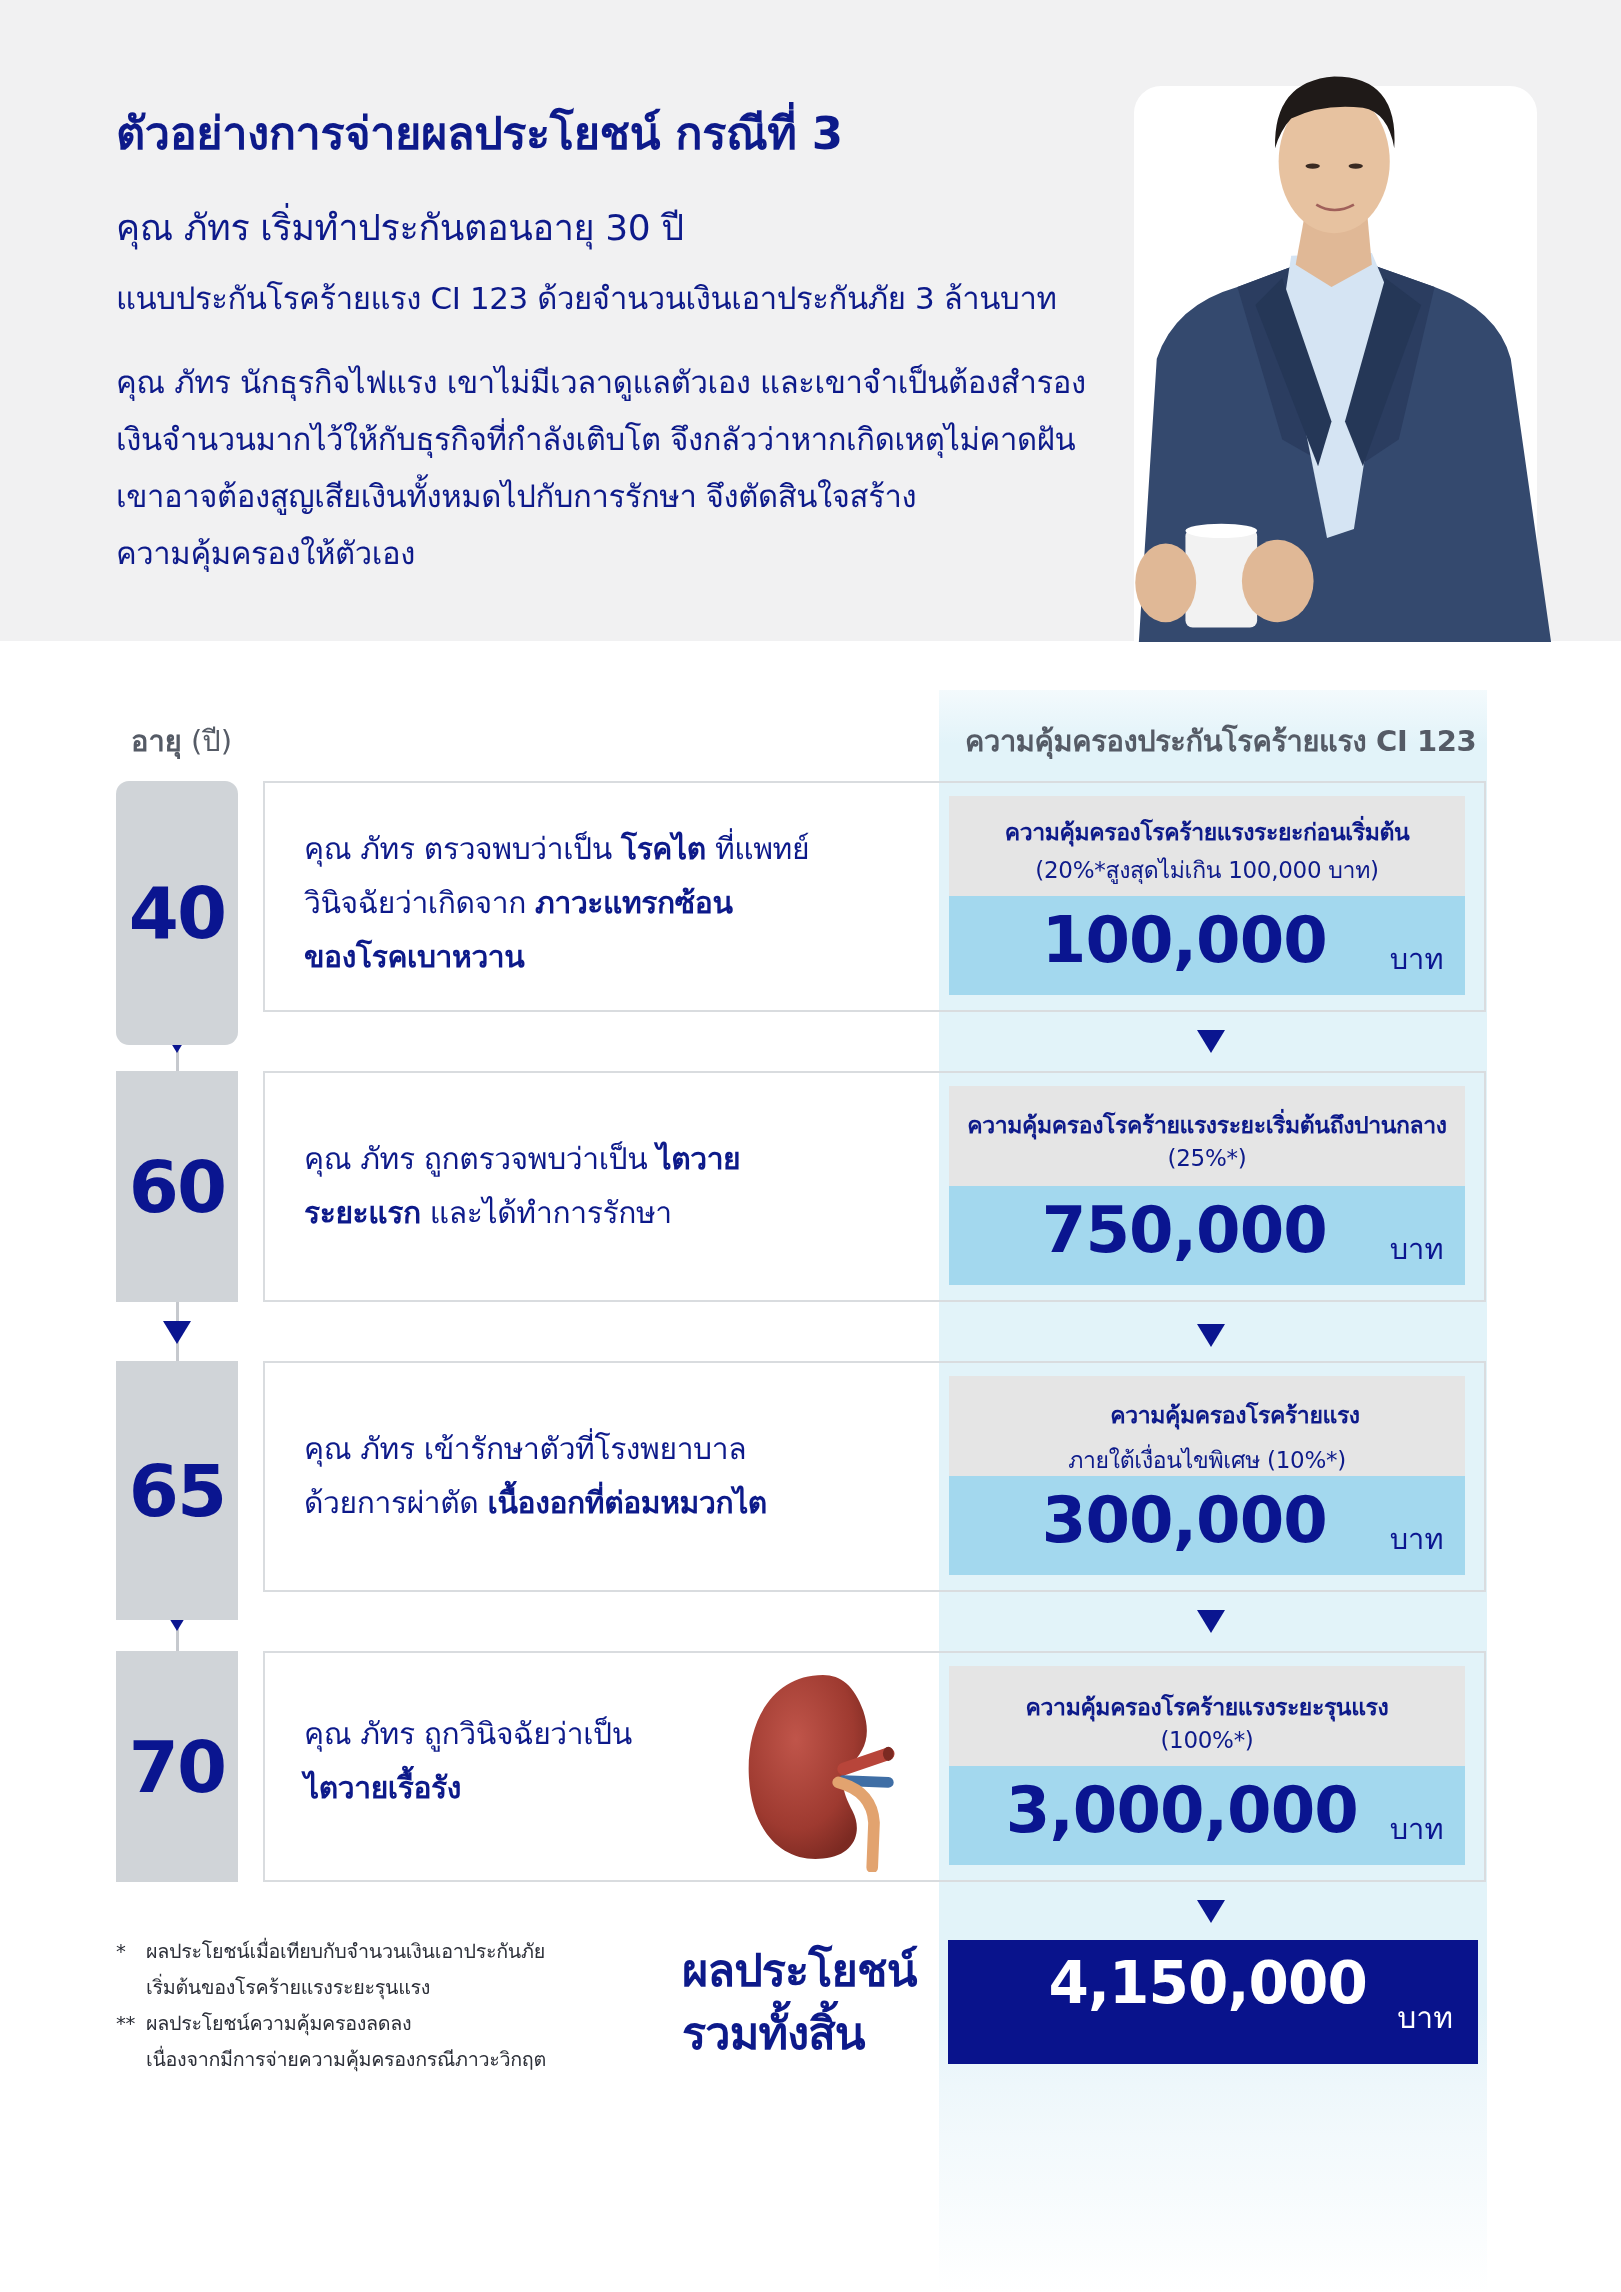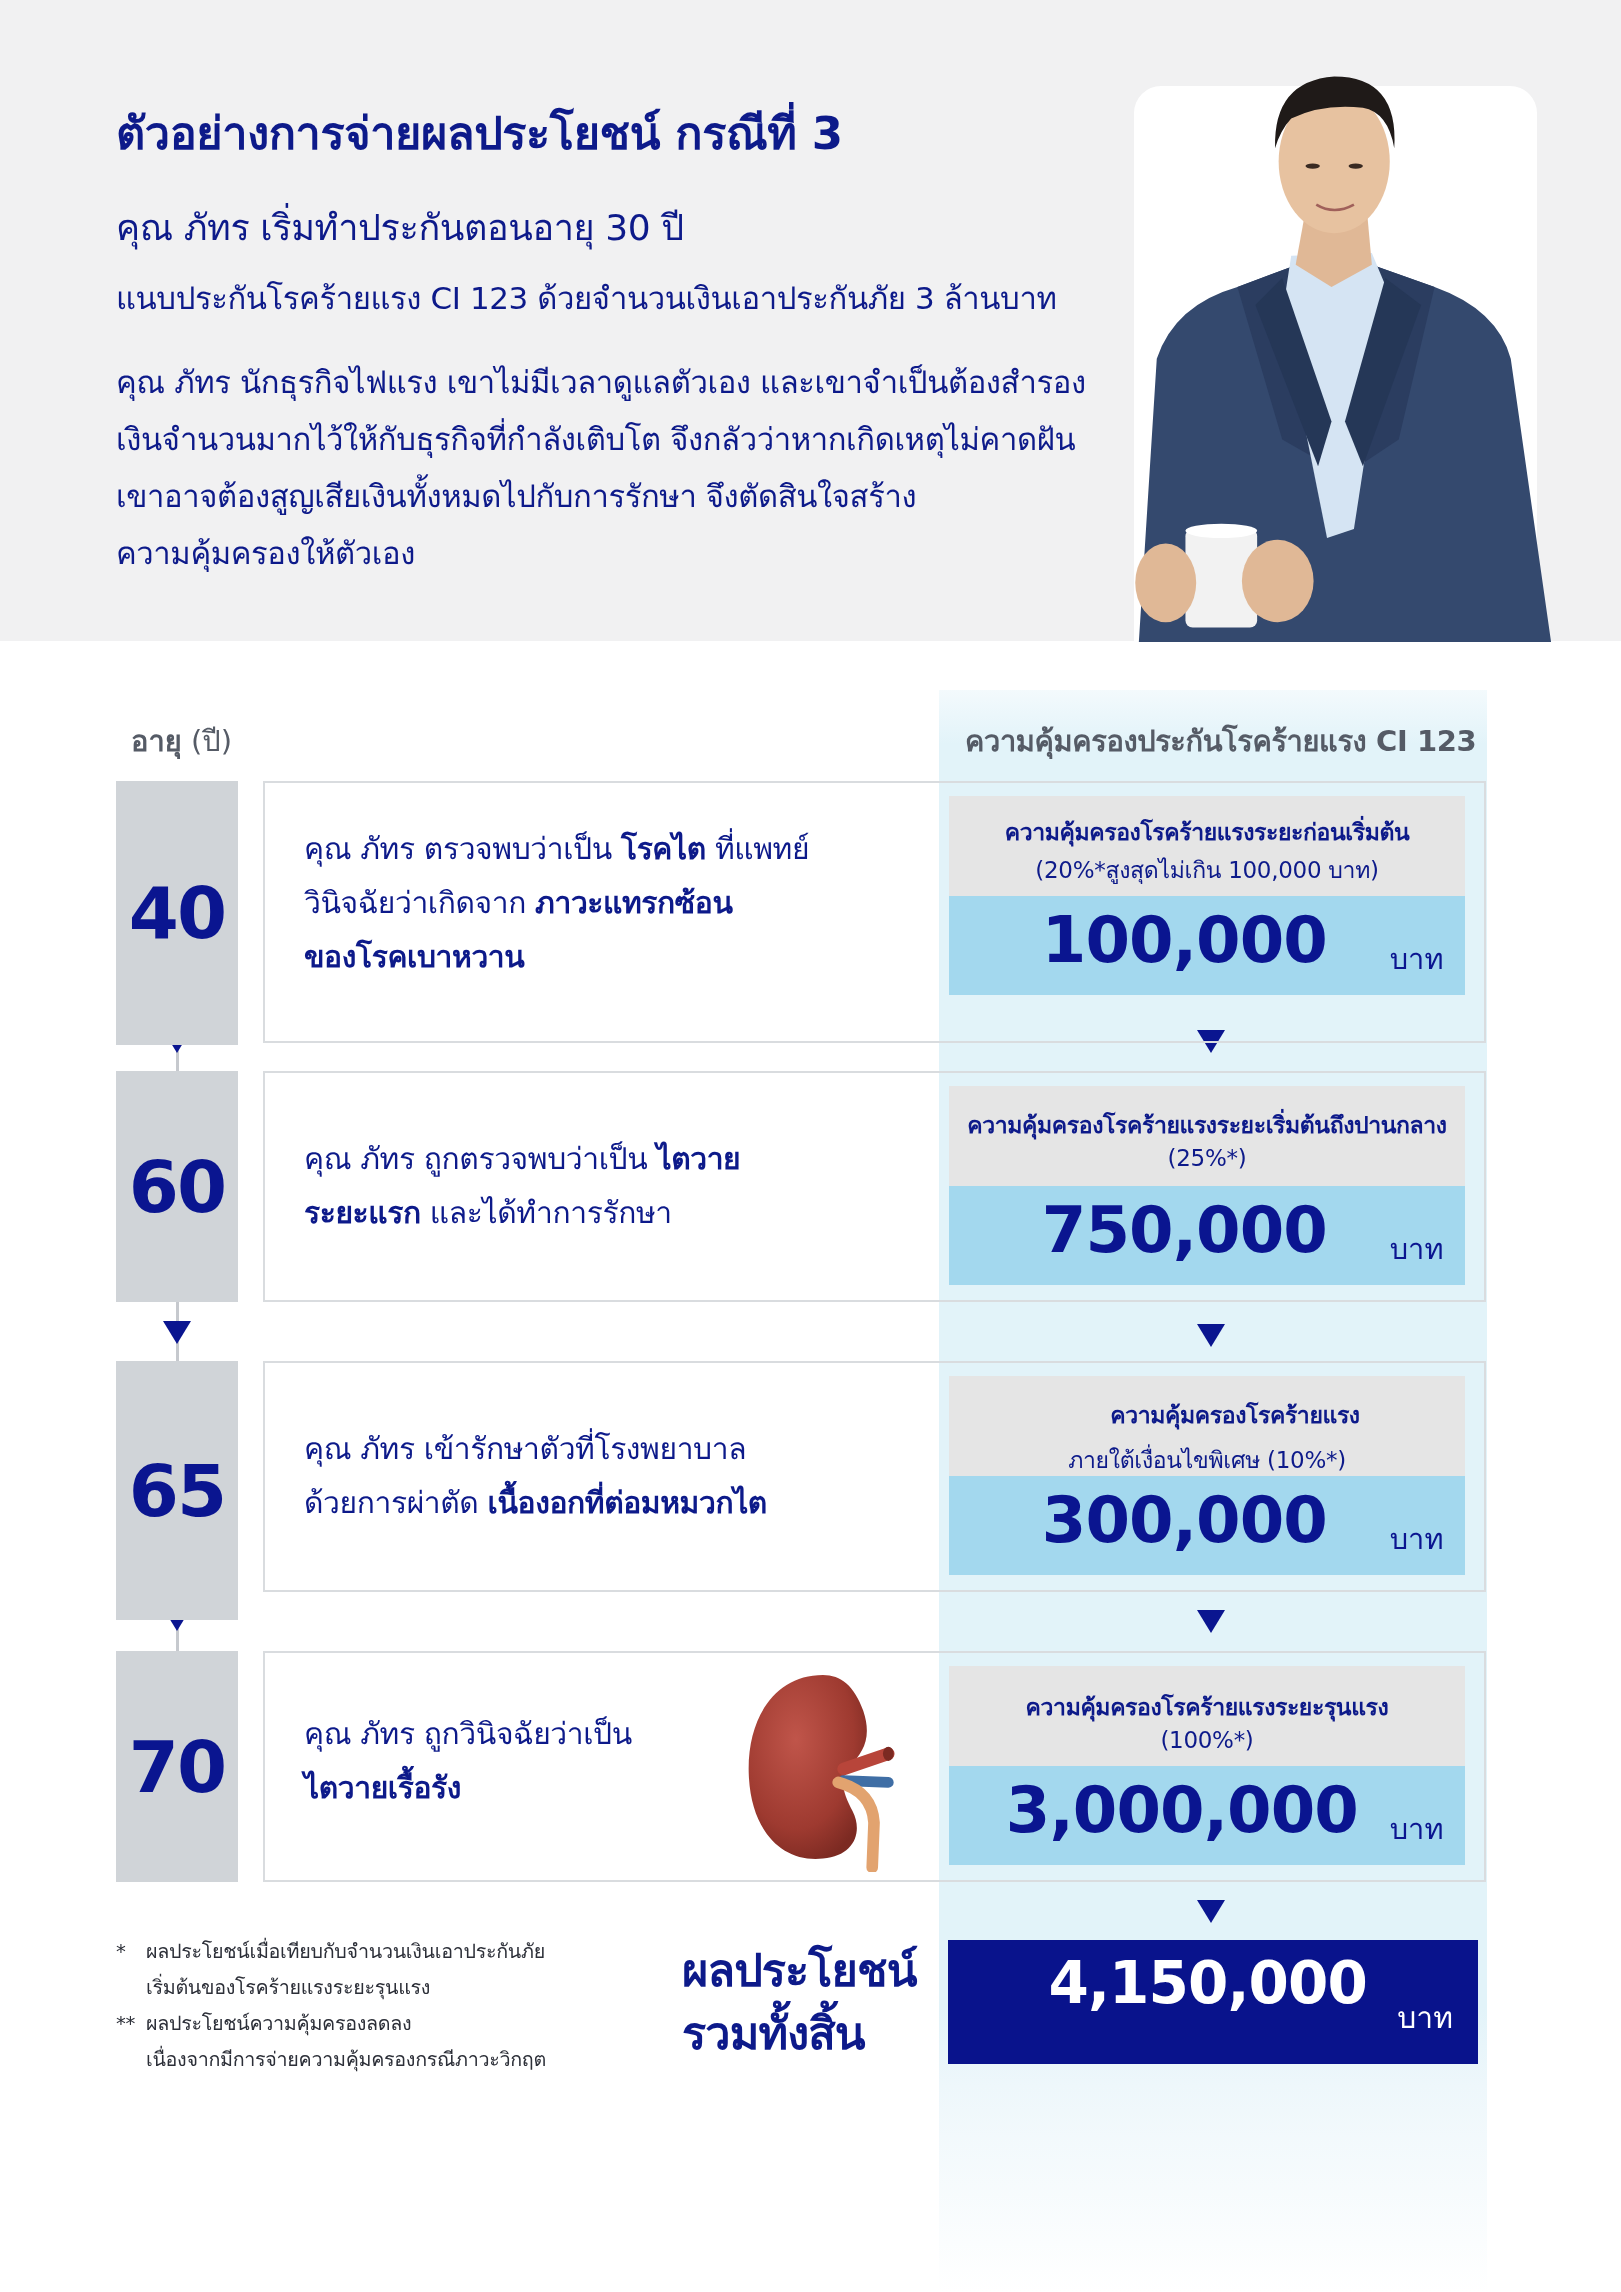--- a/index.html
+++ b/index.html
@@ -111,24 +111,24 @@
 <div class="connector" style="top:1591px;height:63px;"></div>
 <div class="arrow" style="left:163px;top:1030px;"></div>
 <div class="arrow" style="left:163px;top:1321px;"></div>
 <div class="arrow" style="left:163px;top:1608px;"></div>
 
 <div class="arrow" style="left:1197px;top:1030px;"></div>
 <div class="arrow" style="left:1197px;top:1324px;"></div>
 <div class="arrow" style="left:1197px;top:1610px;"></div>
 <div class="arrow" style="left:1197px;top:1900px;"></div>
 
-<div class="age-box" style="top:781px;height:264px;">
+<div class="age-box" style="top:781px;height:264px;border-radius:13px;">
   <span class="age-num">40</span>
 </div>
-<div class="row-card" style="top:781px;height:262px;">
+<div class="row-card" style="top:781px;height:231px;">
   <div class="left-fill"></div>
   <div class="desc" style="top:39px;">
     <span class="line"><span>คุณ ภัทร ตรวจพบว่าเป็น </span><b>โรคไต</b><span> ที่แพทย์</span></span>
     <span class="line"><span>วินิจฉัยว่าเกิดจาก </span><b>ภาวะแทรกซ้อน</b></span>
     <span class="line"><b>ของโรคเบาหวาน</b></span>
   </div>
   <div class="cov-panel" style="top:12.5px;height:199px;">
     <div class="cov-title" style="top:18px;">ความคุ้มครองโรคร้ายแรงระยะก่อนเริ่มต้น</div>
     <div class="cov-note" style="top:56px;">(20%*สูงสุดไม่เกิน 100,000 บาท)</div>
     <div class="amount-box" style="top:100px;">

